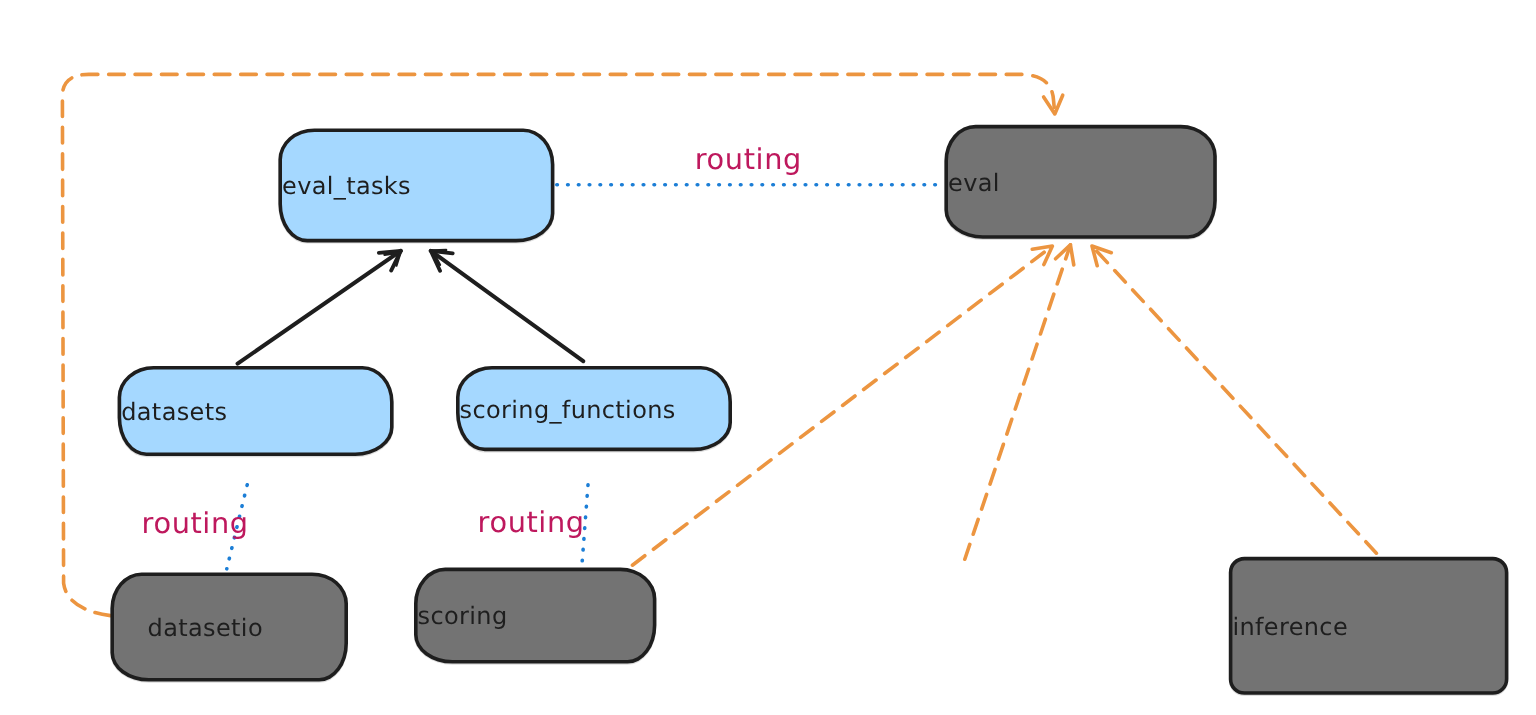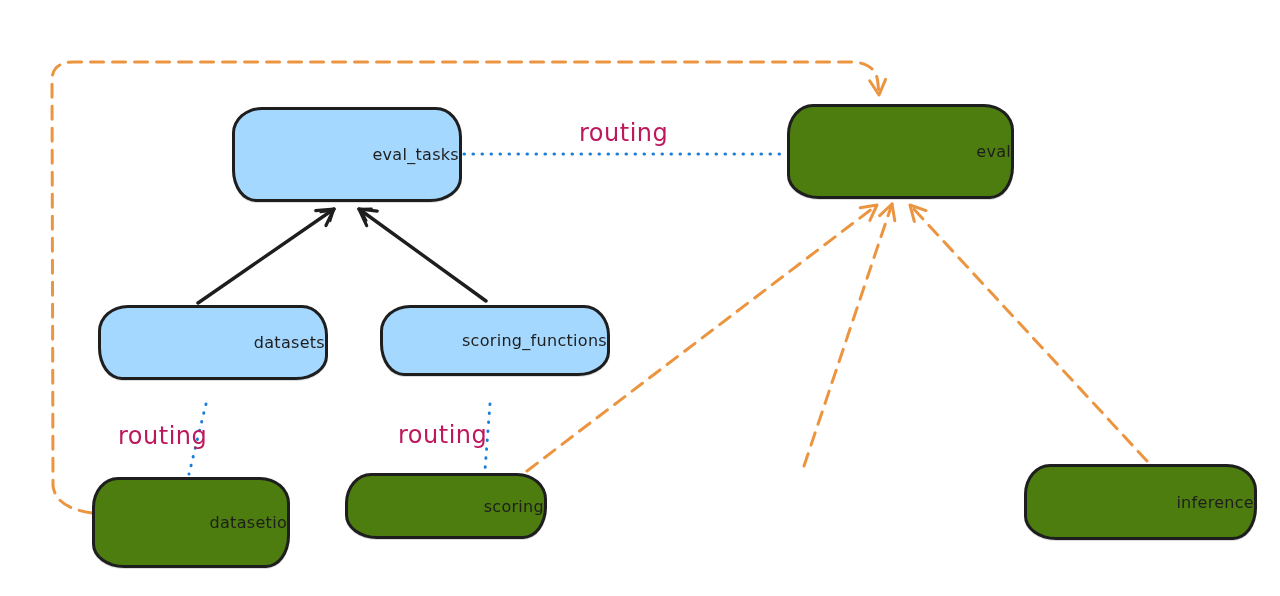--- a/index.html
+++ b/index.html
@@ -13,39 +13,39 @@
   }
   #edges {
     position: absolute;
     left: 0; top: 0;
     width: 1280px; height: 596px;
   }
   .node {
     position: absolute;
     display: flex;
     align-items: center;
-    justify-content: flex-end;
+    justify-content: flex-start;
     border: 3px solid #1e1e1e;
     color: #1e1e1e;
-    font-size: 16px;
+    font-size: 20px;
     letter-spacing: 0.3px;
     box-shadow: 0 1px 0 rgba(120,120,120,0.25);
     box-sizing: border-box;
   }
   .node-blue  { background: #a5d8ff; border-radius: 30px 26px 32px 24px / 26px 30px 24px 32px; }
-  .node-green { background: #4d7c0f; border-radius: 26px 30px 24px 32px / 30px 26px 32px 24px; }
+  .node-green { background: #737373; border-radius: 26px 30px 24px 32px / 30px 26px 32px 24px; }
 
   #node-eval-tasks        { left: 232px;  top: 107px; width: 230px; height: 95px; }
   #node-eval              { left: 787px;  top: 104px; width: 227px; height: 95px; }
   #node-datasets          { left: 98px;   top: 305px; width: 230px; height: 75px; }
   #node-scoring-functions { left: 380px;  top: 305px; width: 230px; height: 71px; }
   #node-datasetio         { left: 92px;   top: 477px; width: 198px; height: 91px; padding-left: 28px; }
-  #node-scoring           { left: 345px;  top: 473px; width: 202px; height: 66px; }
+  #node-scoring           { left: 345px;  top: 473px; width: 202px; height: 80px; }
   #node-agents            { left: 705px;  top: 469px; width: 202px; height: 96px; }
-  #node-inference         { left: 1024px; top: 464px; width: 233px; height: 76px; }
+  #node-inference         { left: 1024px; top: 464px; width: 233px; height: 115px; border-radius: 13px; }
 
   .edge-label {
     position: absolute;
     color: #be185d;
     font-size: 24px;
     font-weight: 400;
     letter-spacing: 0.5px;
     white-space: nowrap;
   }
   #routing-top  { left: 579px; top: 119px; }

